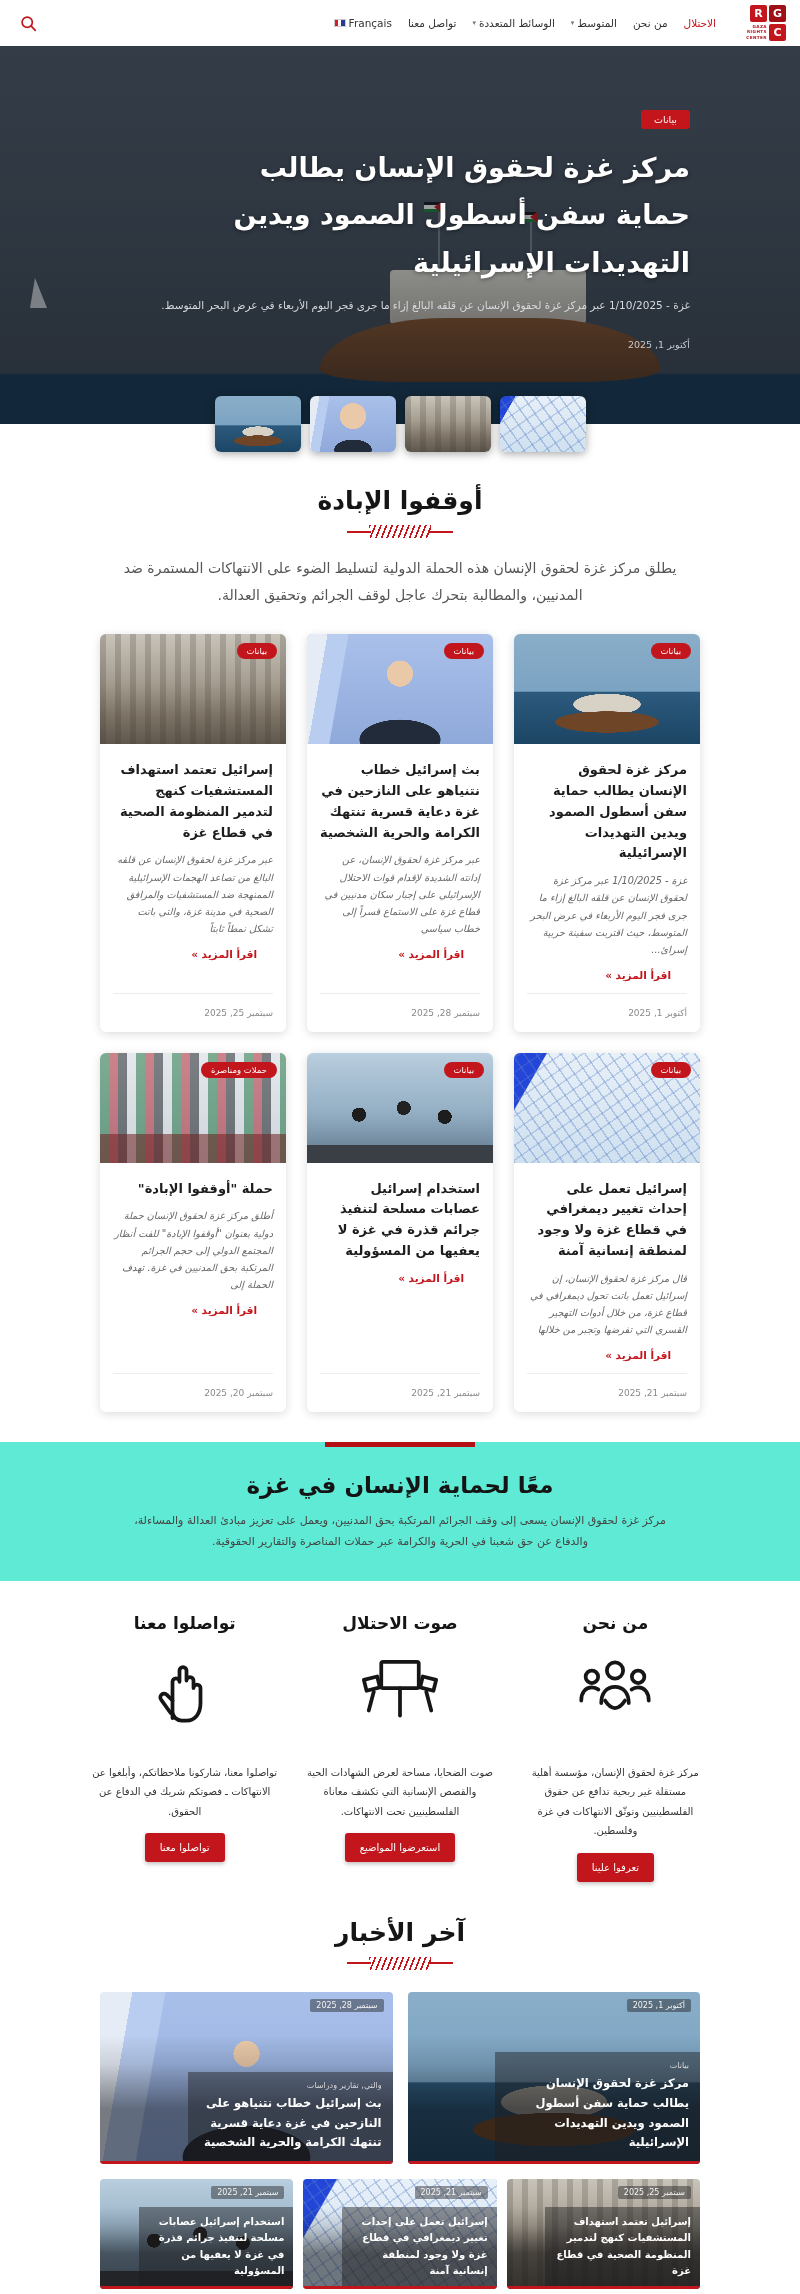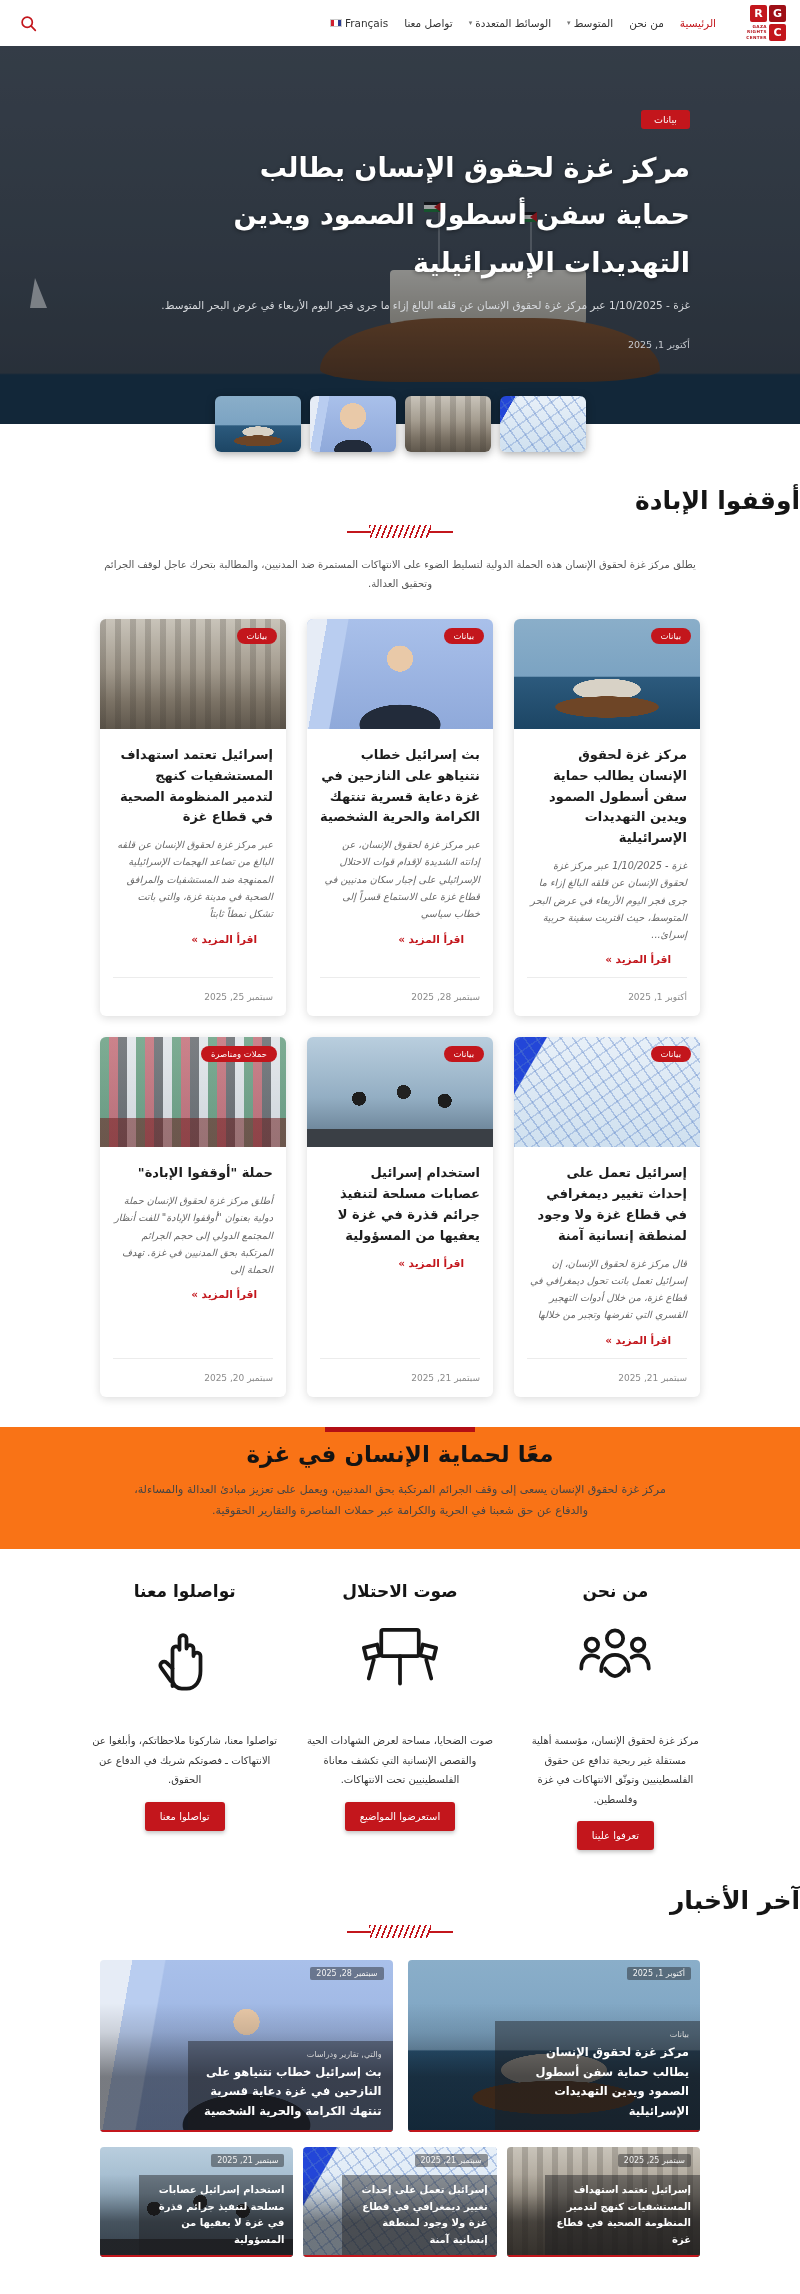--- a/index.html
+++ b/index.html
@@ -81,43 +81,43 @@
       radial-gradient(circle 7px at 52% 50%, #222 0 100%, transparent 101%),
       radial-gradient(circle 7px at 74% 58%, #1d1d1d 0 100%, transparent 101%),
       linear-gradient(180deg,#b9cede 0%,#93aec3 55%,#5d7488 100%); }
   .ph-protest { background:
       linear-gradient(0deg, rgba(110,32,32,.55) 0 26%, transparent 26.5%),
       repeating-linear-gradient(90deg, rgba(27,122,58,.45) 0 9px, rgba(200,30,40,.45) 9px 18px, rgba(22,22,22,.45) 18px 27px, rgba(255,255,255,.45) 27px 36px),
       linear-gradient(180deg,#cfd6dd 0%,#a6b2bd 100%); }
 
   
   .wrap { width: 600px; margin: 0 auto; }
-  .sec-head { }
+  .sec-head { text-align: center; }
   .sec-head h2 { font-size: 25px; color: #151515; font-weight: bold; }
   .hatch { display: flex; align-items: center; justify-content: center; margin-top: 10px; }
   .hatch .hline { width: 24px; height: 2px; background: #c3161c; }
   .hatch .hstripes { width: 62px; height: 13px; margin: 0 -2px;
     background: repeating-linear-gradient(112deg, #c3161c 0 1.6px, transparent 1.6px 5.2px); }
 
   
   .campaign { padding-top: 62px; }
-  .intro { width: 600px; margin: 17px auto 0; text-align: center; font-size: 10px; color: #555; line-height: 1.9; }
+  .intro { width: 600px; margin: 17px auto 0; text-align: center; font-size: 14px; color: #555; line-height: 1.9; }
   .cards { display: grid; grid-template-columns: repeat(3,1fr); gap: 21px; margin-top: 26px; }
   .card { background: #fff; border-radius: 6px; box-shadow: 0 2px 10px rgba(0,0,0,.14); display: flex; flex-direction: column; overflow: hidden; }
   .card-img { height: 110px; position: relative; flex: none; }
   .badge { position: absolute; top: 9px; right: 9px; background: #c3161c; color: #fff; font-size: 8.5px; padding: 3px 10px; border-radius: 10px; white-space: nowrap; }
   .card-body { padding: 11px 13px 12px; display: flex; flex-direction: column; flex: 1; text-align: right; }
   .card-title { font-size: 13px; line-height: 1.6; margin-top: 5px; color: #1d1d1d; font-weight: bold; }
   .card-excerpt { font-size: 9.7px; line-height: 1.78; color: #666; margin-top: 8px; font-style: italic; }
   .read-more { color: #c3161c; font-weight: bold; font-size: 10.5px; margin: 10px 16px 12px; display: block; }
   .card-foot { margin-top: auto; border-top: 1px solid #ececec; padding-top: 7px; }
   .card-date { font-size: 9px; color: #8a8a8a; }
 
   
-  .together { margin-top: 30px; background: #f97316; padding: 14px 0 28px; position: relative; text-align: center; }
+  .together { margin-top: 30px; background: #5eead4; padding: 30px 0 28px; position: relative; text-align: center; }
   .accent-bar { position: absolute; top: 0; left: 50%; transform: translateX(-50%); width: 150px; height: 5px; background: #b30f14; }
   .together h2 { font-size: 23px; color: #141414; }
   .together p { width: 560px; margin: 12px auto 0; font-size: 11px; color: #444; line-height: 1.95; }
 
   
   .features { width: 620px; margin: 32px auto 0; display: grid; grid-template-columns: repeat(3,1fr); gap: 26px; text-align: center; }
   .feature h3 { font-size: 17px; color: #151515; }
   .f-icon { height: 100px; display: flex; align-items: center; justify-content: center; margin-top: 10px; }
   .feature p { font-size: 10px; color: #333; line-height: 1.95; margin-top: 20px; min-height: 58px; }
   .f-btn { display: inline-block; margin-top: 12px; background: #c3161c; color: #fff; font-size: 10px; padding: 9px 15px; border-radius: 3px; border: none; box-shadow: 0 2px 4px rgba(0,0,0,.25); }
@@ -148,21 +148,21 @@
     <span class="cell">R</span>
     <span class="cell">C</span>
     <span class="tag">
       <span>GAZA</span>
       <span>RIGHTS</span>
       <span>CENTER</span>
     </span>
   </a>
   <nav class="nav">
     <a class="active">
-        <span>الرئيسية</span>
+        <span>الاحتلال</span>
       </a>
     <a>
         <span>من نحن</span>
       </a>
     <a>
         <span>المتوسط</span>
         <span class="chev">▾</span>
       </a>
     <a>
         <span>الوسائط المتعددة</span>

